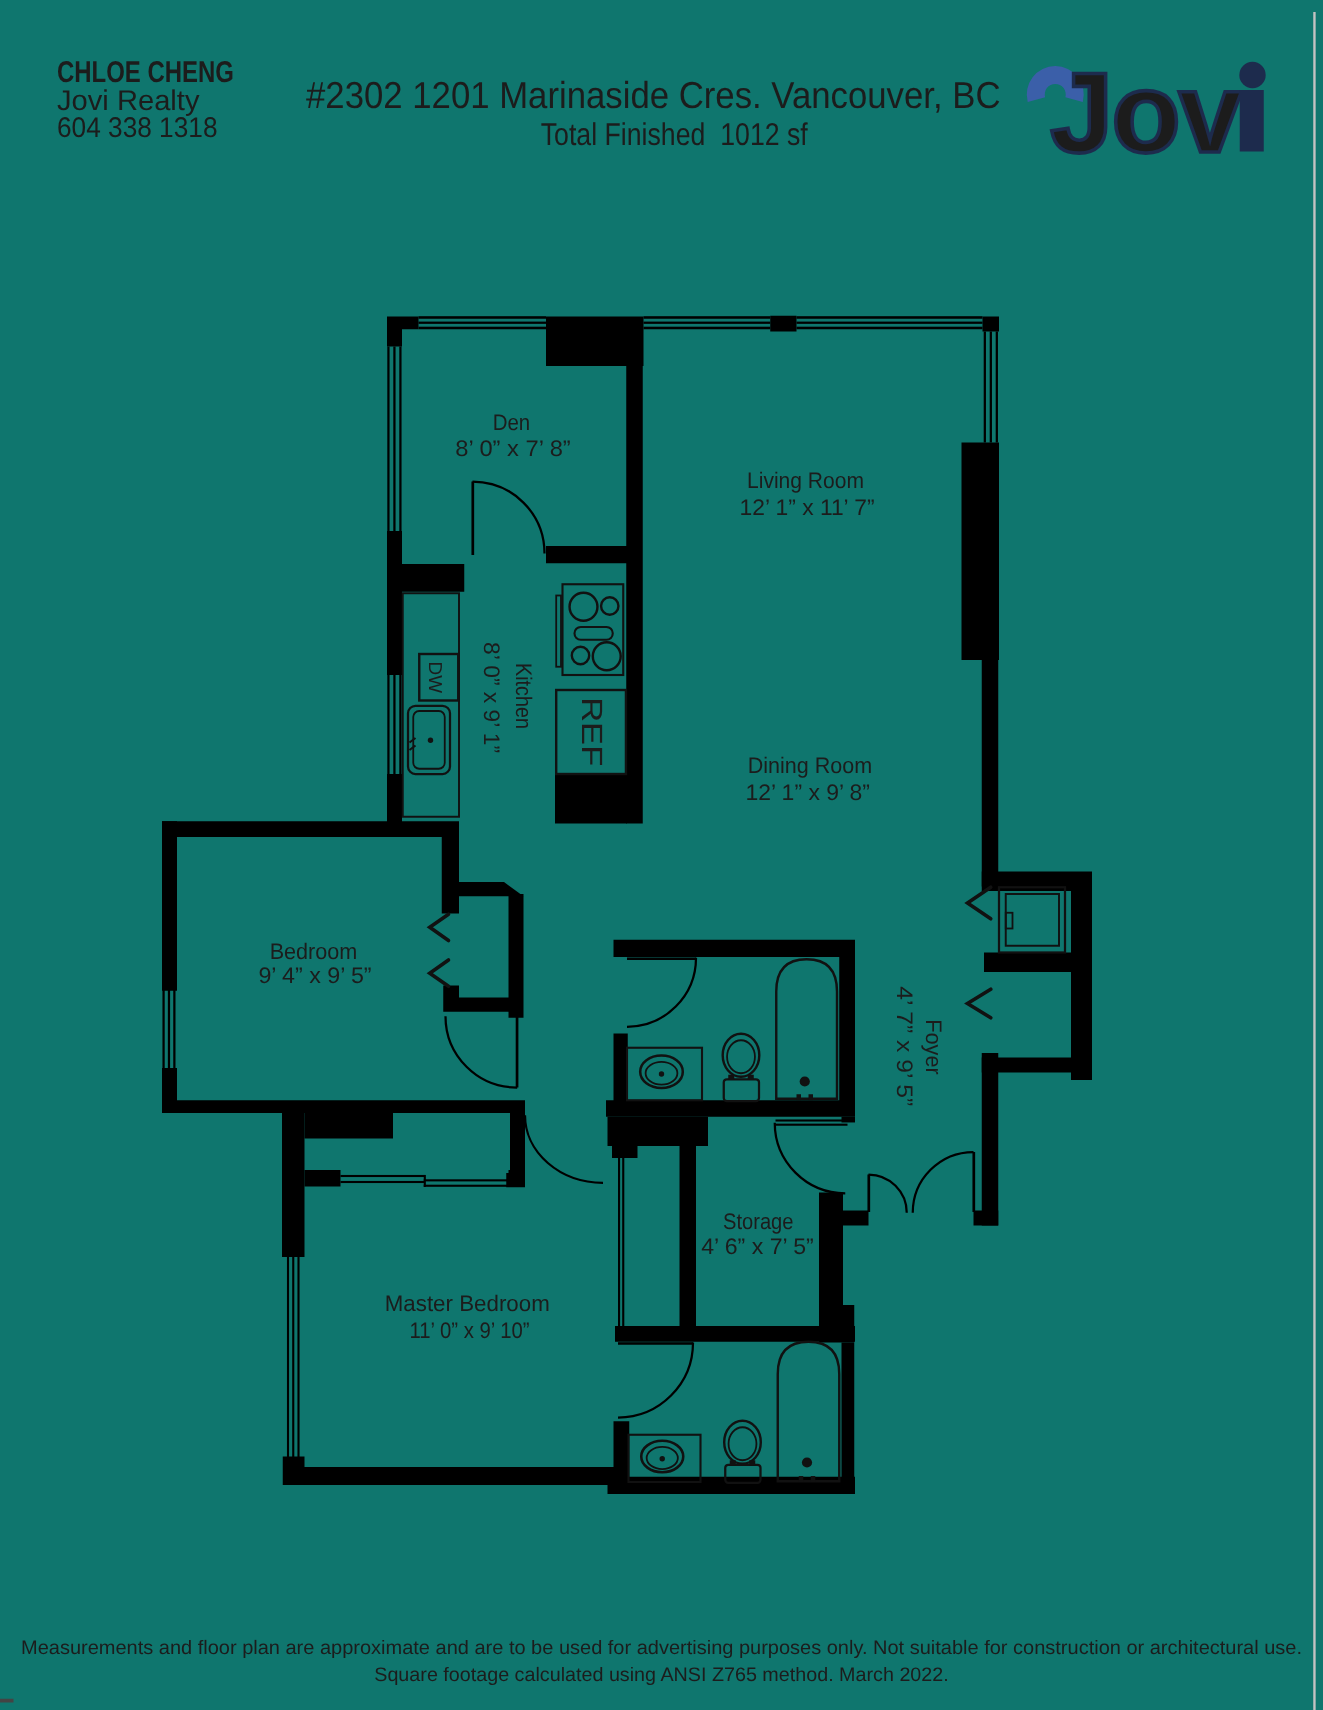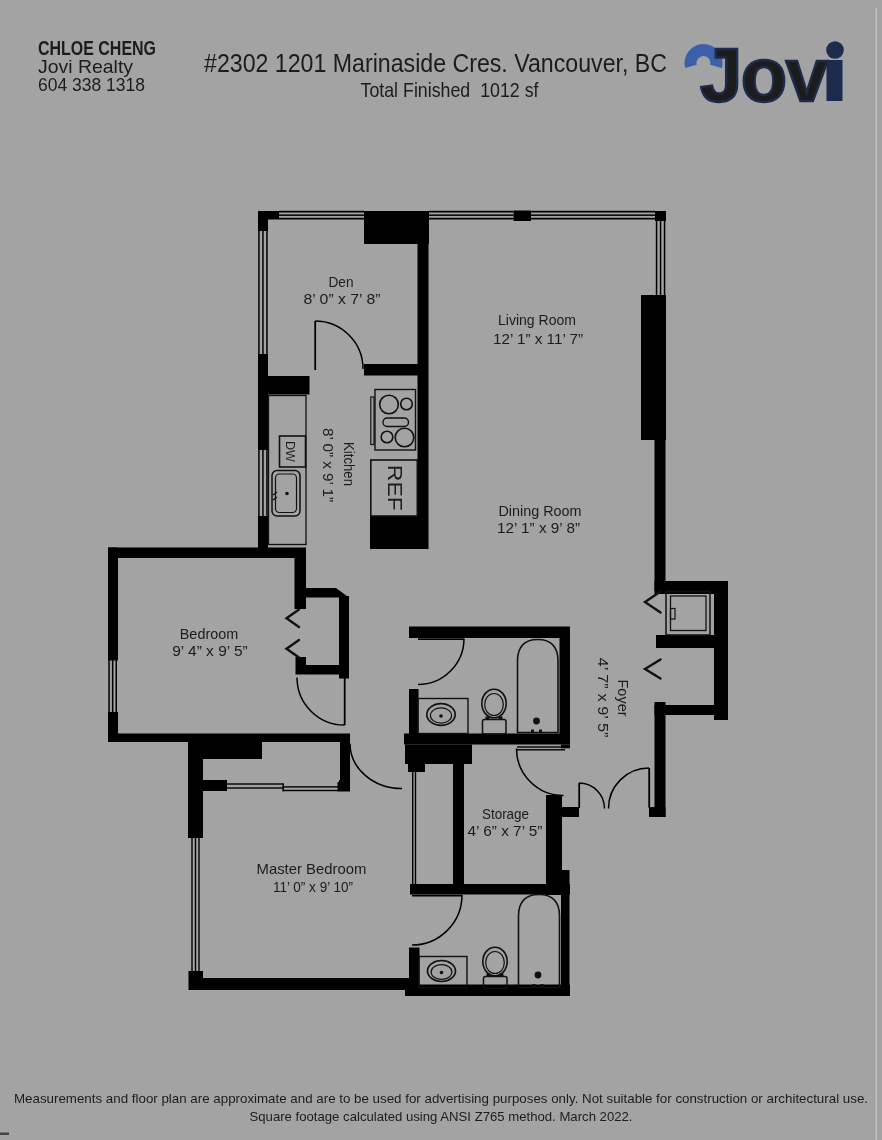--- a/index.html
+++ b/index.html
@@ -1,16 +1,16 @@
 <!DOCTYPE html>
 <html><head>
 <meta charset="utf-8">
 <style>
   html,body{margin:0;padding:0;background:#fff;}
-  #page{position:relative;width:882px;height:1140px;background:#a3a3a3;overflow:hidden;}
+  #page{position:relative;width:882px;height:1140px;background:#0f766e;overflow:hidden;}
   svg{position:absolute;top:0;left:0;}
   text{font-family:"Liberation Sans",sans-serif;fill:#1c1c1c;}
 </style>
 </head>
 <body>
 <div id="page">
 <svg width="882" height="1140" viewBox="0 0 882 1140">
 
 <g id="header">
   <text x="38" y="54.5" font-size="20" font-weight="bold" textLength="118" lengthAdjust="spacingAndGlyphs">CHLOE CHENG</text>

